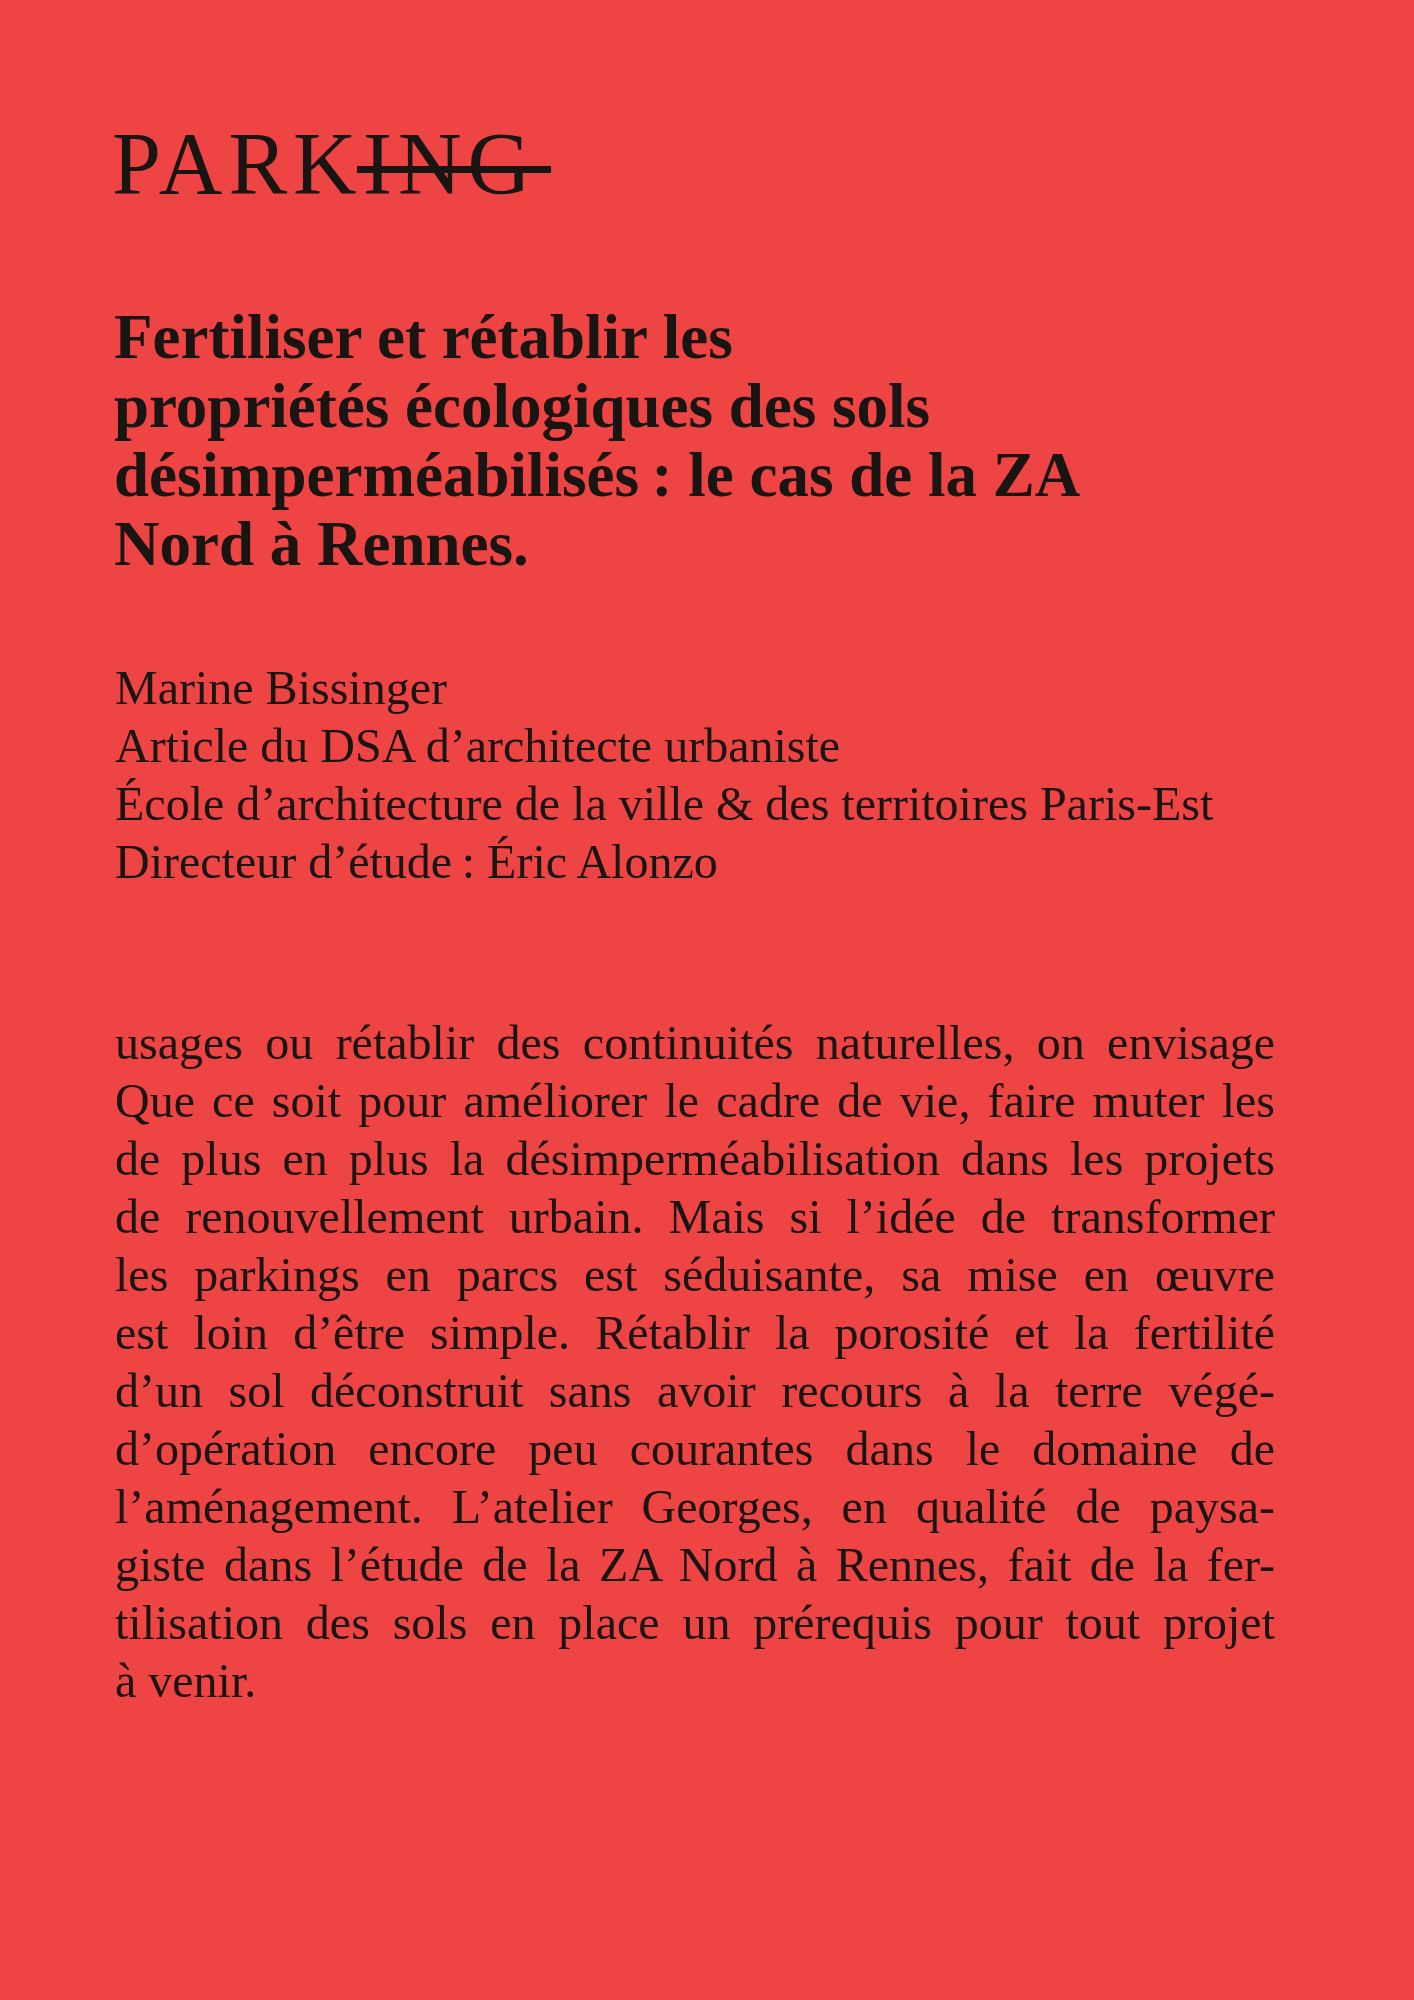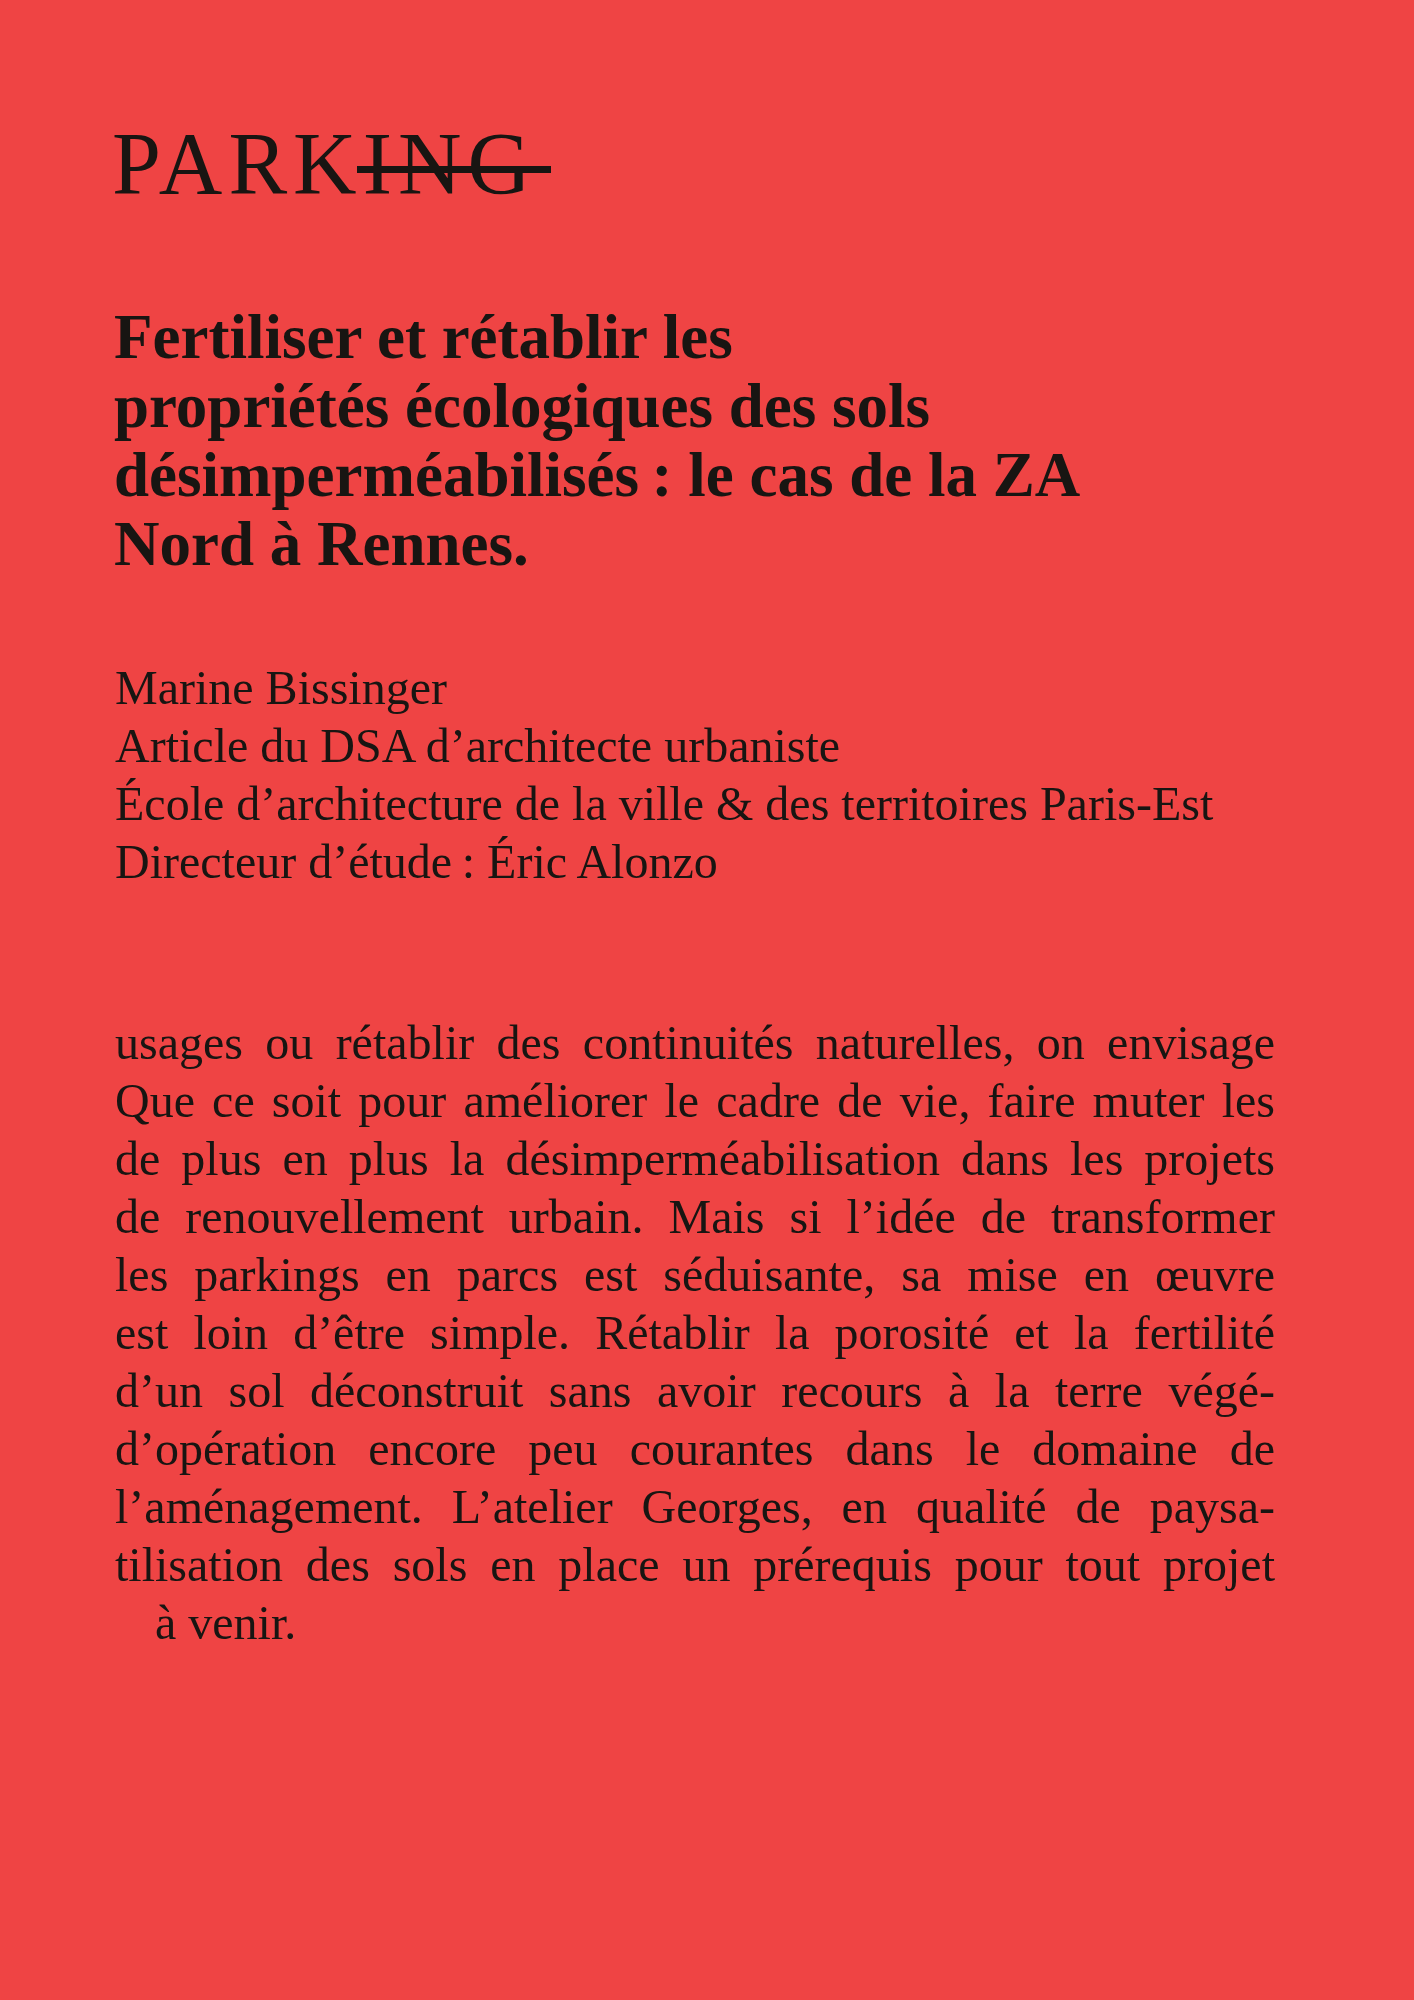--- a/index.html
+++ b/index.html
@@ -65,21 +65,20 @@
     font-size: 48px;
     line-height: 58px;
   }
   .line { white-space: normal; }
   .abstract .line {
     text-align: justify;
     text-align-last: justify;
   }
   .abstract .line:last-child {
     text-align-last: left;
-    margin-left: 40px;
   }
 </style>
 </head>
 <body>
 
 <div class="page">
   <h1 class="title"><span>PARK</span><span class="struck">ING</span></h1>
 
   <div class="subtitle">
       <div class="line">Fertiliser et rétablir les</div>
@@ -98,16 +97,17 @@
   <div class="abstract">
       <div class="line">usages ou rétablir des continuités naturelles, on envisage</div>
       <div class="line">Que ce soit pour améliorer le cadre de vie, faire muter les</div>
       <div class="line">de plus en plus la désimperméabilisation dans les projets</div>
       <div class="line">de renouvellement urbain. Mais si l’idée de transformer</div>
       <div class="line">les parkings en parcs est séduisante, sa mise en œuvre</div>
       <div class="line">est loin d’être simple. Rétablir la porosité et la fertilité</div>
       <div class="line">d’un sol déconstruit sans avoir recours à la terre végé-</div>
       <div class="line">d’opération encore peu courantes dans le domaine de</div>
       <div class="line">l’aménagement. L’atelier Georges, en qualité de paysa-</div>
+      <div class="line">giste dans l’étude de la ZA Nord à Rennes, fait de la fer-</div>
       <div class="line">tilisation des sols en place un prérequis pour tout projet</div>
       <div class="line">à venir.</div>
     </div>
 </div>
 
 </body></html>

